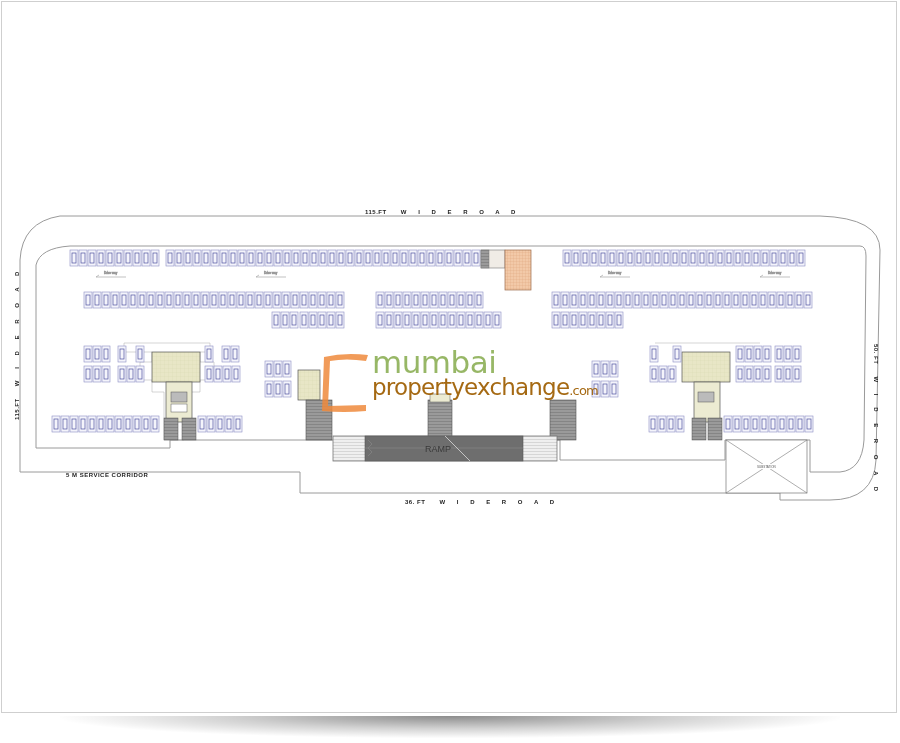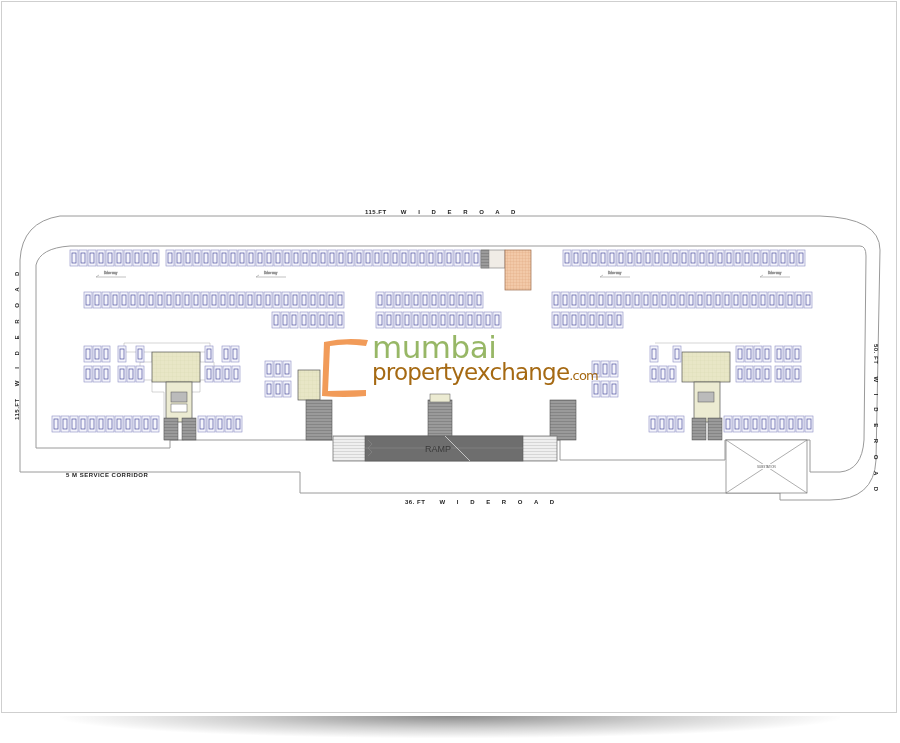--- a/index.html
+++ b/index.html
@@ -5,21 +5,21 @@
   html, body { margin:0; padding:0; background:#ffffff; }
   body { width:900px; height:743px; position:relative; overflow:hidden; font-family:"Liberation Sans", sans-serif; }
   .frame { position:absolute; left:1px; top:1px; width:896px; height:712px; border:1px solid #cfcfcf; background:#fff; box-sizing:border-box; }
   .shadow { position:absolute; left:60px; top:716px; width:780px; height:22px;
     background:radial-gradient(ellipse at 50% 0%, rgba(0,0,0,0.45) 0%, rgba(0,0,0,0.18) 40%, rgba(0,0,0,0) 72%); }
   svg.plan { position:absolute; left:0; top:0; }
   .road-label { font-family:"Liberation Sans", sans-serif; font-weight:bold; font-size:6px; fill:#222; letter-spacing:0.5px; }
   .road-spaced { letter-spacing:5px; }
   .small { font-family:"Liberation Sans", sans-serif; font-size:3px; fill:#555; }
   .ramp-label { font-family:"Liberation Sans", sans-serif; font-size:9px; fill:#3a3a3a; }
-  .wm { position:absolute; left:320px; top:332px; width:260px; height:70px; pointer-events:none;text-align:right; }
+  .wm { position:absolute; left:320px; top:347px; width:260px; height:70px; pointer-events:none;text-align:right; }
   .wm-m { position:absolute; left:52px; top:-3px; font-family:"DejaVu Sans", sans-serif; font-size:31px; color:#8fb15a; letter-spacing:-0.5px; opacity:0.92; }
   .wm-p { position:absolute; left:52px; top:27px; font-family:"DejaVu Sans", sans-serif; font-size:23px; color:#a16207; letter-spacing:-0.8px; opacity:0.95; }
   .wm-p span { font-size:13px; }
   .wm-box { position:absolute; left:0; top:4px; width:50px; height:62px; }
 </style>
 </head>
 <body>
 
 <div class="frame"></div>
 <div class="shadow"></div>

